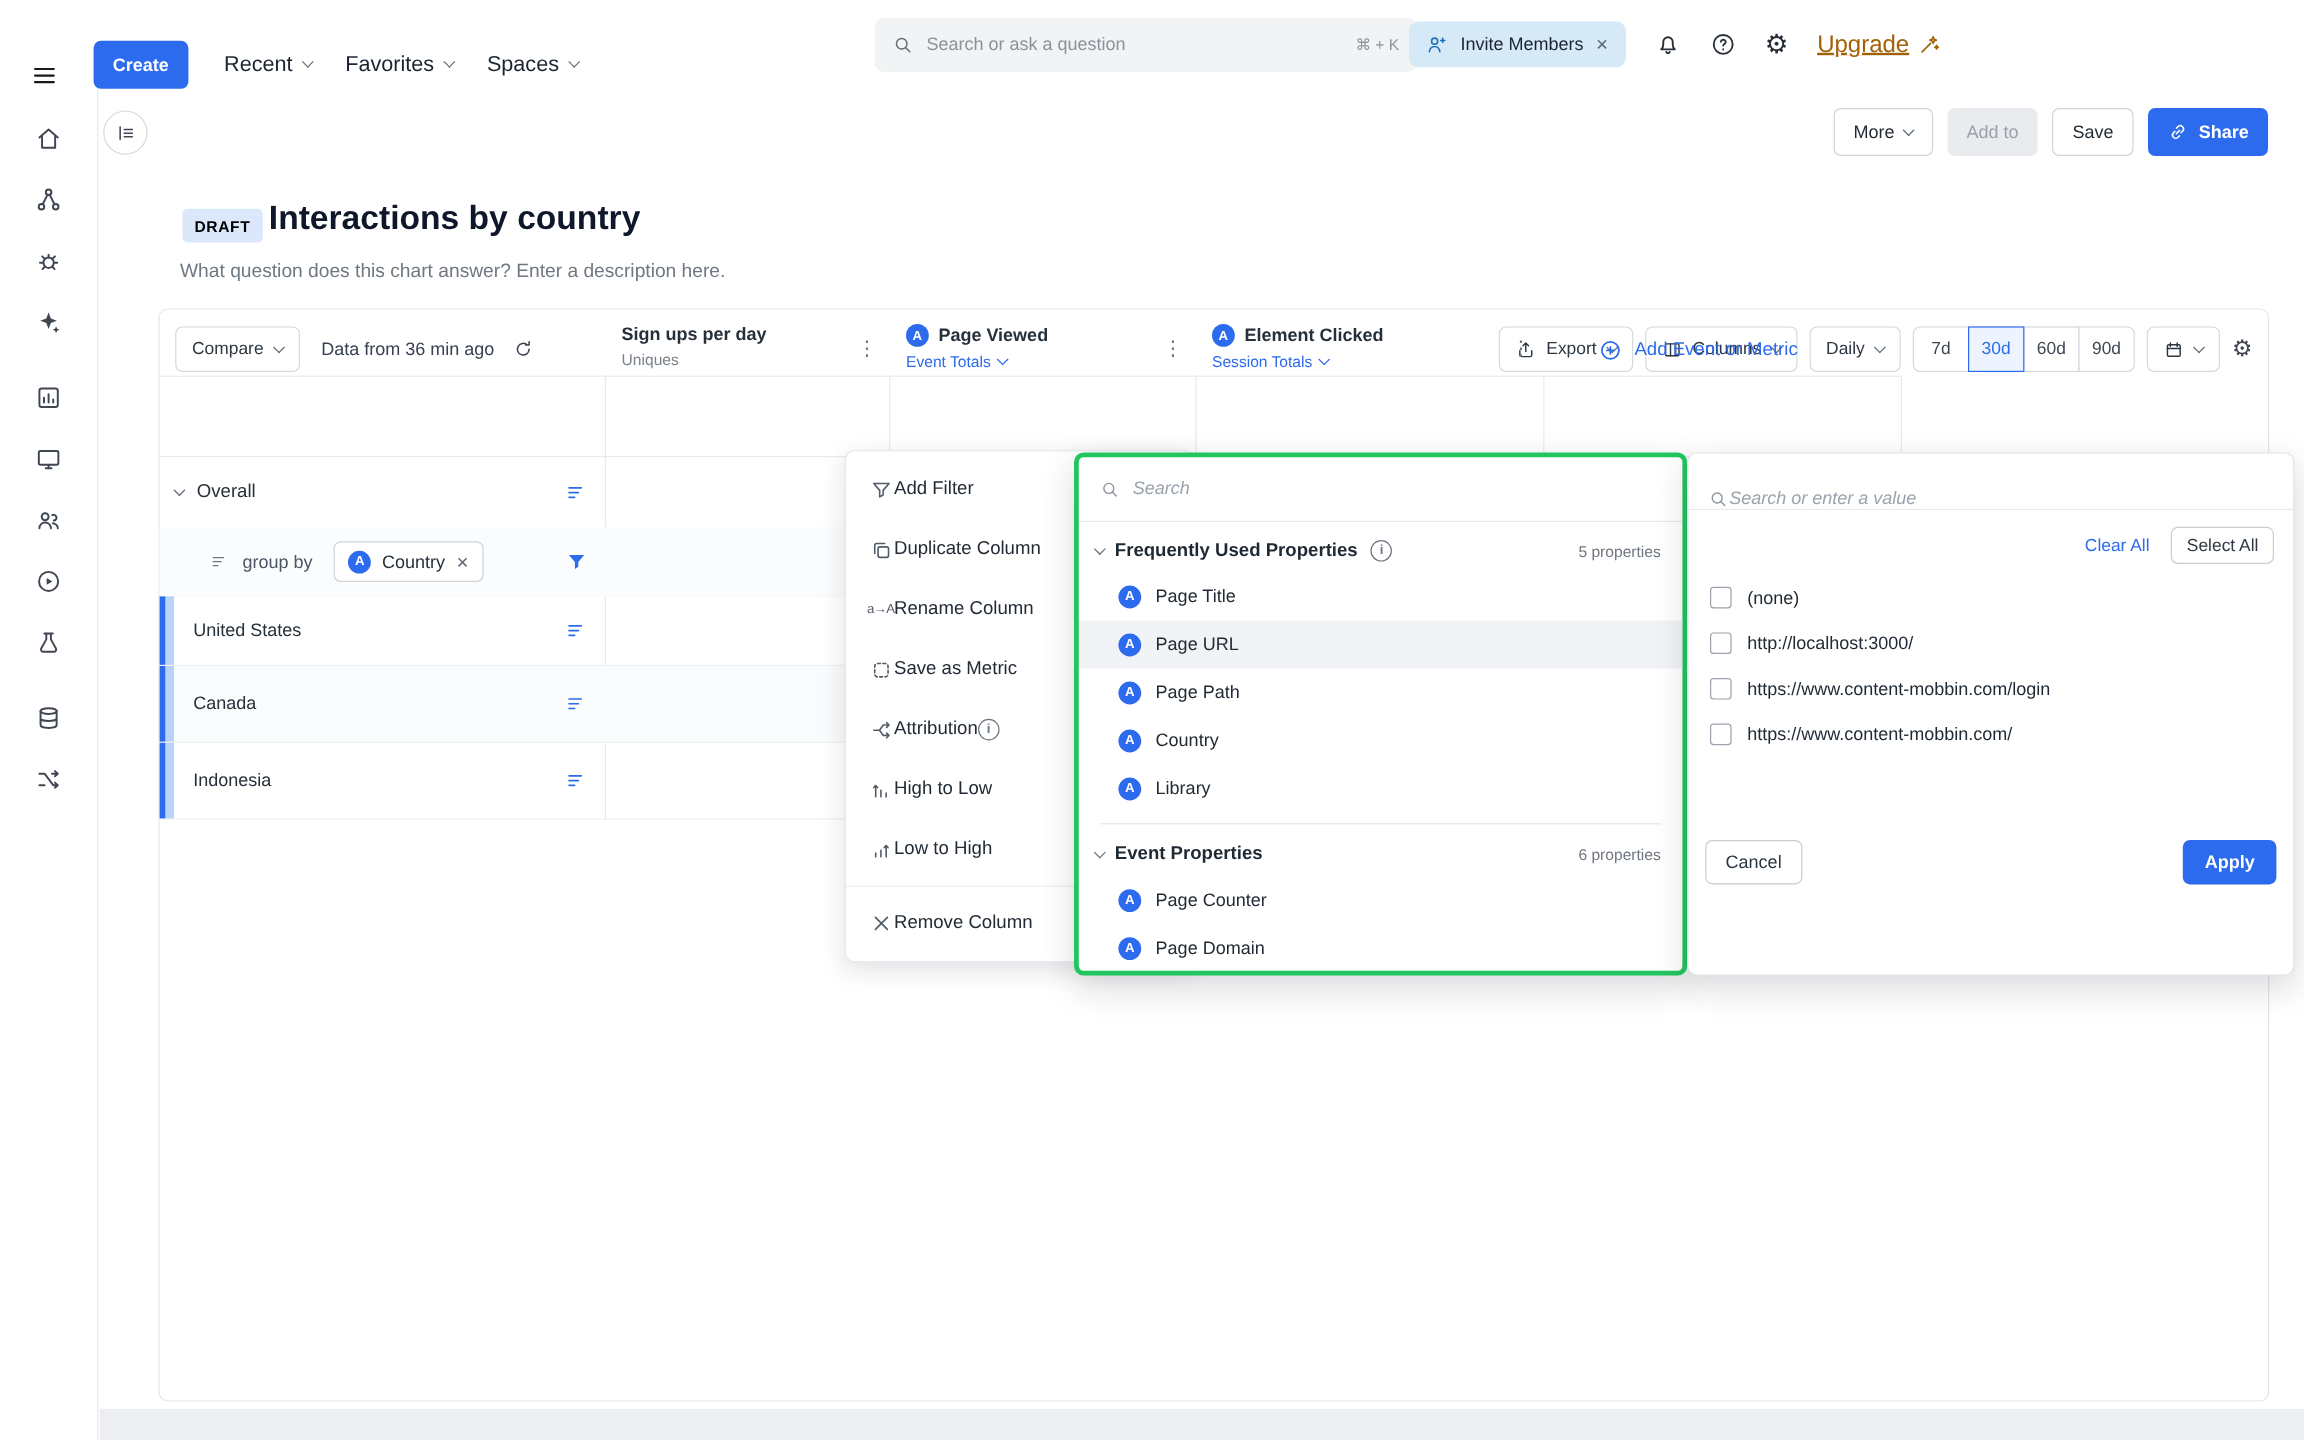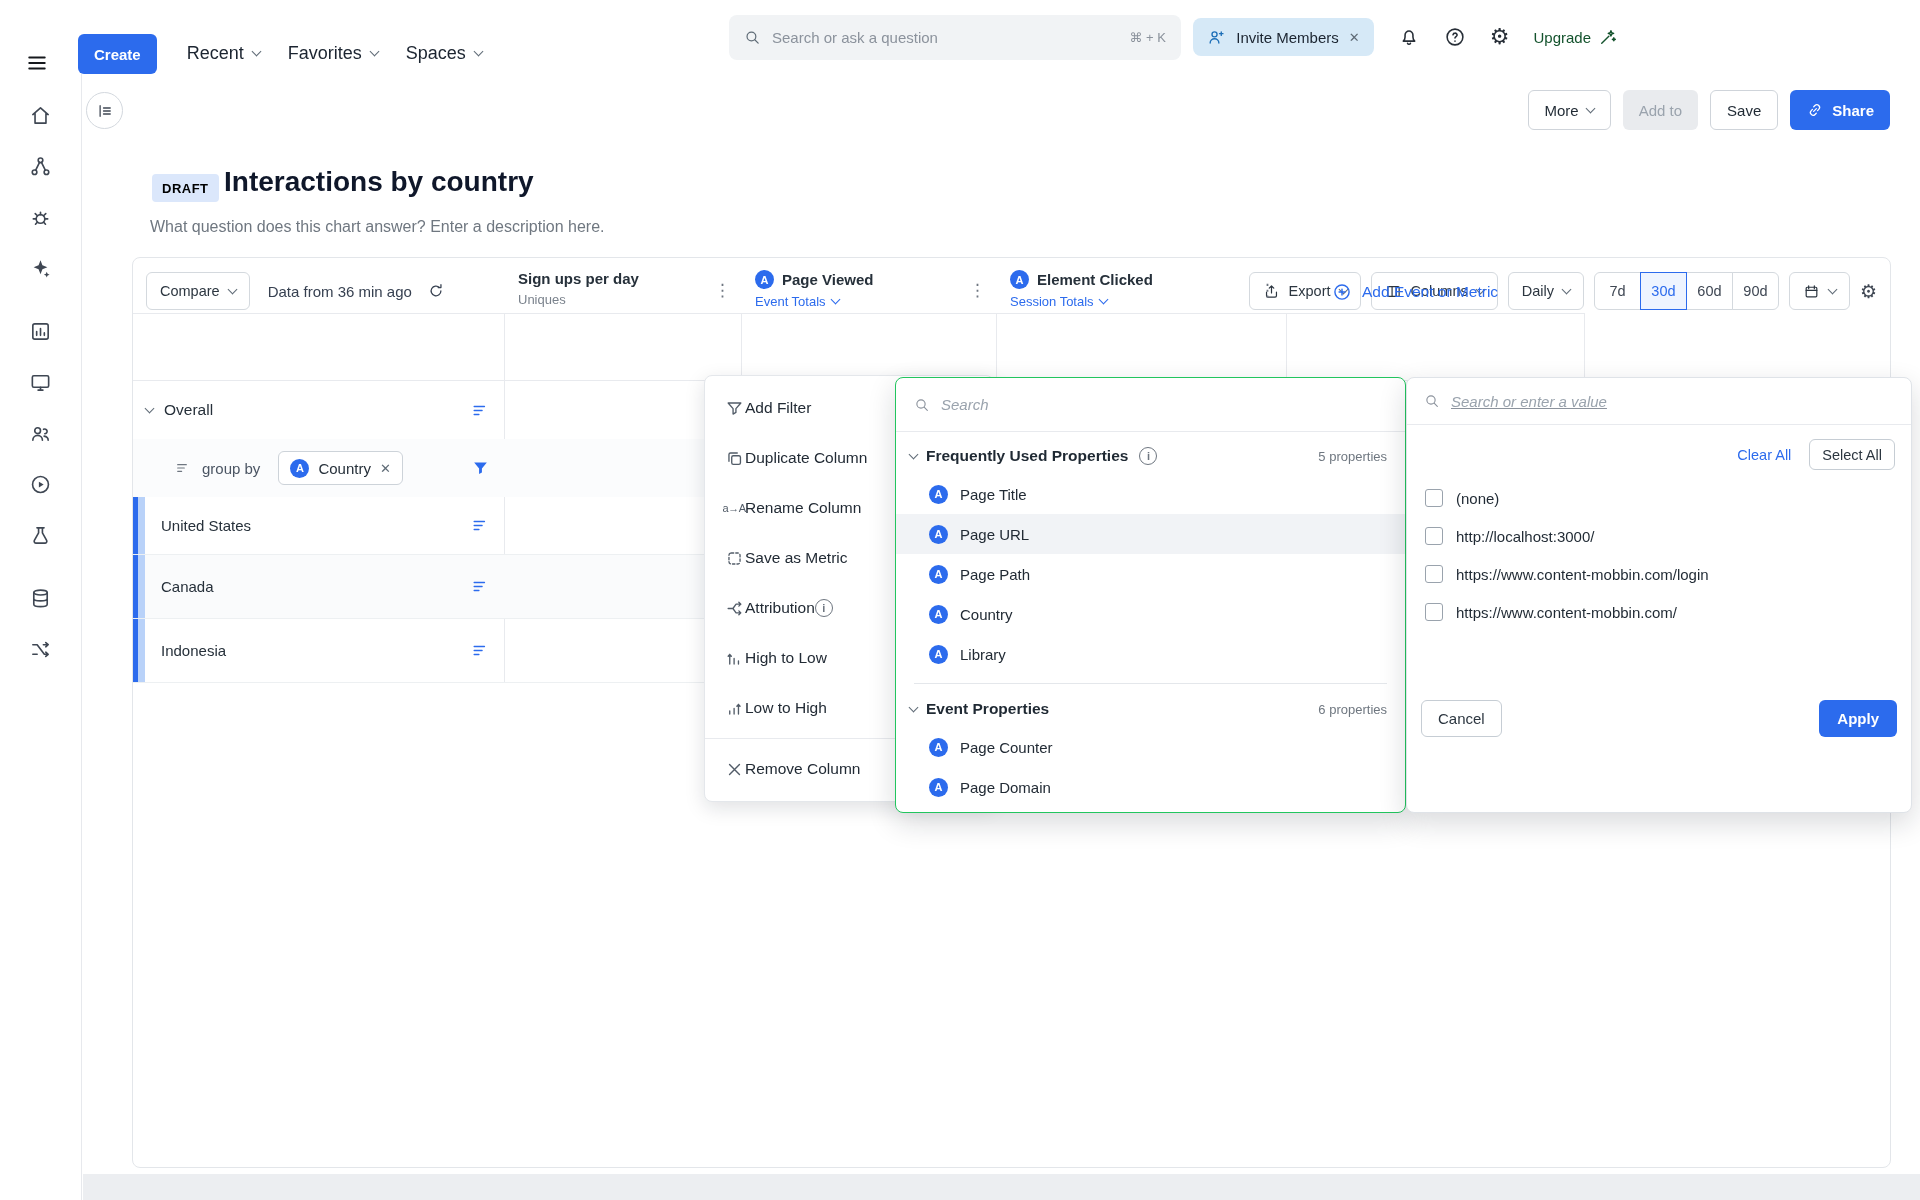--- a/index.html
+++ b/index.html
@@ -22,21 +22,21 @@
   .ch.gray { color:#5f6b76; }
   .nav-search { position:absolute; left:729px; top:15px; width:452px; height:45px; background:#f1f3f5; border-radius:8px; display:flex; align-items:center; gap:11px; padding:0 15px; }
   .nav-search input { flex:1; border:none; background:transparent; outline:none; font-size:15px; color:#374151; font-family:inherit; }
   .nav-search input::placeholder { color:#8b929c; }
   .shortcut { font-size:13px; color:#8b929c; white-space:nowrap; }
   .nav-right { position:absolute; right:26px; top:0; height:74px; display:flex; align-items:center; gap:24px; }
   .invite-pill { display:flex; align-items:center; gap:10px; background:#d6e9f7; border-radius:8px; height:38px; padding:0 14px; font-size:15px; color:#1b2430; cursor:pointer; }
   .xg { font-size:13px; color:#5f6b76; }
   .icon-btn { color:#272e37; background:none; border:none; cursor:pointer; }
   .gearch { font-size:22px; line-height:1; color:#272e37; }
-  .upgrade { display:flex; align-items:center; gap:7px; color:#14532d; font-size:15px; cursor:pointer; }
+  .upgrade { display:flex; align-items:center; gap:7px; color:#a16207; font-size:20px; cursor:pointer;text-decoration:underline; }
 
   
   .sidebar { position:absolute; top:74px; left:0; width:82px; height:1126px; border-right:1px solid #e7e9ed; background:#fff; display:flex; flex-direction:column; align-items:center; padding-top:18px; z-index:20; }
   .side-icon { width:46px; height:46px; display:flex; align-items:center; justify-content:center; color:#3f4753; margin-bottom:5px; cursor:pointer; border-radius:8px; }
   .side-gap { height:12px; }
   .collapse-btn { position:absolute; left:86px; top:92px; width:37px; height:37px; border-radius:50%; border:1px solid #d3d8de; background:#fff; display:flex; align-items:center; justify-content:center; color:#3f4753; z-index:5; cursor:pointer; }
 
   
   .hdr-actions { position:absolute; top:90px; right:30px; display:flex; align-items:center; gap:12px; z-index:5; }
   .draft-badge { position:absolute; left:152px; top:174px; height:28px; padding:0 10px; display:flex; align-items:center; background:#dbe7fb; color:#000000; font-size:13px; font-weight:700; letter-spacing:.5px; border-radius:4px; }
@@ -88,38 +88,38 @@
   .col-menu { position:absolute; left:704px; top:375px; width:290px; background:#fff; border:1px solid #e4e7eb; border-radius:8px; box-shadow:0 6px 20px rgba(16,24,40,.13); padding:7px 0; z-index:40; }
   .menu-item { height:50px; display:flex; align-items:center; padding:0 18px; font-size:15.5px; color:#222b35; cursor:pointer; white-space:nowrap; }
   .mi-icon { width:22px; min-width:22px; color:#525c68; display:flex; justify-content:center; }
   .rename-g { font-size:11px; color:#525c68; letter-spacing:-0.5px; }
   .rename-g::before { content:"a→A"; }
   .menu-div { border-top:1px solid #e8eaee; margin:5px 0; }
   .info-i { width:18px; height:18px; min-width:18px; border:1.4px solid #6e7680; border-radius:50%; color:#6e7680; font-size:11px; display:inline-flex; align-items:center; justify-content:center; font-weight:700; }
   .info-i::before { content:"i"; }
 
   
-  .props { position:absolute; left:895px; top:377px; width:511px; height:436px; background:#fff; border:1px solid #22c55e; border-radius:8px; box-shadow:0 10px 28px rgba(16,24,40,.16); z-index:50; overflow:hidden; }
+  .props { position:absolute; left:895px; top:377px; width:511px; height:436px; background:#fff; border:4px solid #22c55e; border-radius:8px; box-shadow:0 10px 28px rgba(16,24,40,.16); z-index:50; overflow:hidden; }
   .drop-search { height:54px; border-bottom:1px solid #e8eaee; display:flex; align-items:center; gap:11px; padding:0 18px; color:#8b929c; }
   .drop-search input { flex:1; border:none; outline:none; font-size:15px; color:#374151; font-family:inherit; background:transparent; }
   .drop-search input::placeholder { color:#9aa3ad; font-style:italic; }
   .sec-head { display:flex; align-items:center; padding:15px 18px 9px 14px; }
   .sec-title { font-size:15.5px; font-weight:700; color:#1f2933; margin-left:9px; }
   .sec-head .info-i { margin-left:11px; }
   .sec-count { margin-left:auto; font-size:13px; color:#6f7780; }
   .prop-item { height:40px; display:flex; align-items:center; gap:12px; padding:0 18px 0 33px; font-size:15px; color:#222b35; cursor:pointer; }
   .prop-item.hl { background:#f1f3f6; }
   .props-div { height:1px; background:#e4e7eb; margin:9px 18px 1px; }
 
   
   .vals { position:absolute; left:1406px; top:377px; width:506px; height:436px; background:#fff; border:1px solid #dfe3e8; border-radius:8px; box-shadow:0 10px 28px rgba(16,24,40,.16); z-index:50; }
   .vals-top { display:flex; align-items:center; gap:12px; padding:12px 14px 10px 14px; }
   .op-select { flex:1; height:37px; border:1px solid #c6cdd4; border-radius:6px; display:flex; align-items:center; padding:0 13px; font-size:15px; color:#1f2933; cursor:pointer; }
   .op-select .ch { margin-left:auto; color:#5f6b76; }
-  .vals-search { height:47px; display:flex; align-items:center; gap:11px; padding:0 17px; border-bottom:1px solid #e8eaee; color:#8b929c;text-decoration:underline; }
+  .vals-search { height:47px; display:flex; align-items:flex-end; gap:1px; padding:0 17px; border-bottom:1px solid #e8eaee; color:#8b929c; }
   .vals-search input { flex:1; border:none; outline:none; font-size:15px; font-family:inherit; background:transparent; color:#374151; }
   .vals-search input::placeholder { color:#9aa3ad; font-style:italic; }
   .vals-actions { display:flex; align-items:center; justify-content:flex-end; gap:18px; padding:14px 16px 9px; }
   .clear-all { color:#2c6bed; font-size:14.5px; cursor:pointer; }
   .select-all { height:31px; border:1px solid #c6cdd4; border-radius:6px; background:#fff; font-size:14.5px; color:#2c3640; padding:0 12px; font-family:inherit; cursor:pointer; }
   .val-row { height:38px; display:flex; align-items:center; gap:13px; padding:0 18px; font-size:15px; color:#1f2933; cursor:pointer; }
   .cb { width:18px; height:18px; min-width:18px; border:1.6px solid #9aa3ad; border-radius:3px; background:#fff; }
   .vals-cancel { position:absolute; left:14px; top:322px; height:37px; padding:0 16px; border:1px solid #c6cdd4; border-radius:6px; background:#fff; font-size:15px; color:#2c3640; font-family:inherit; cursor:pointer; }
   .vals-apply { position:absolute; right:14px; top:322px; height:37px; padding:0 18px; border:none; border-radius:6px; background:#2c6bed; color:#fff; font-size:15px; font-weight:600; font-family:inherit; cursor:pointer; }
 

